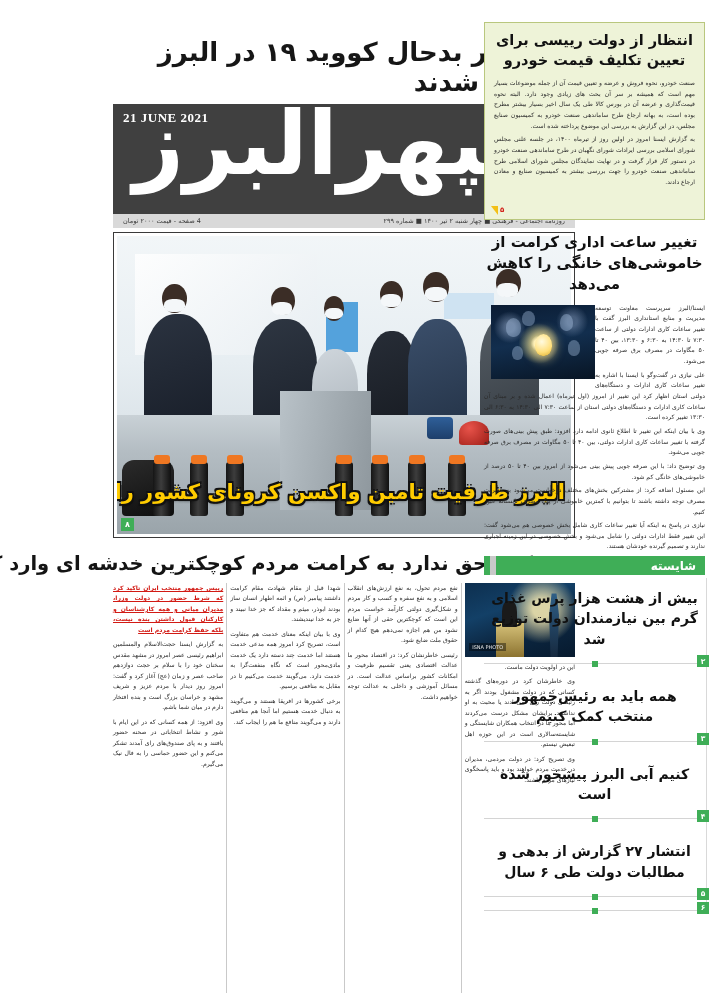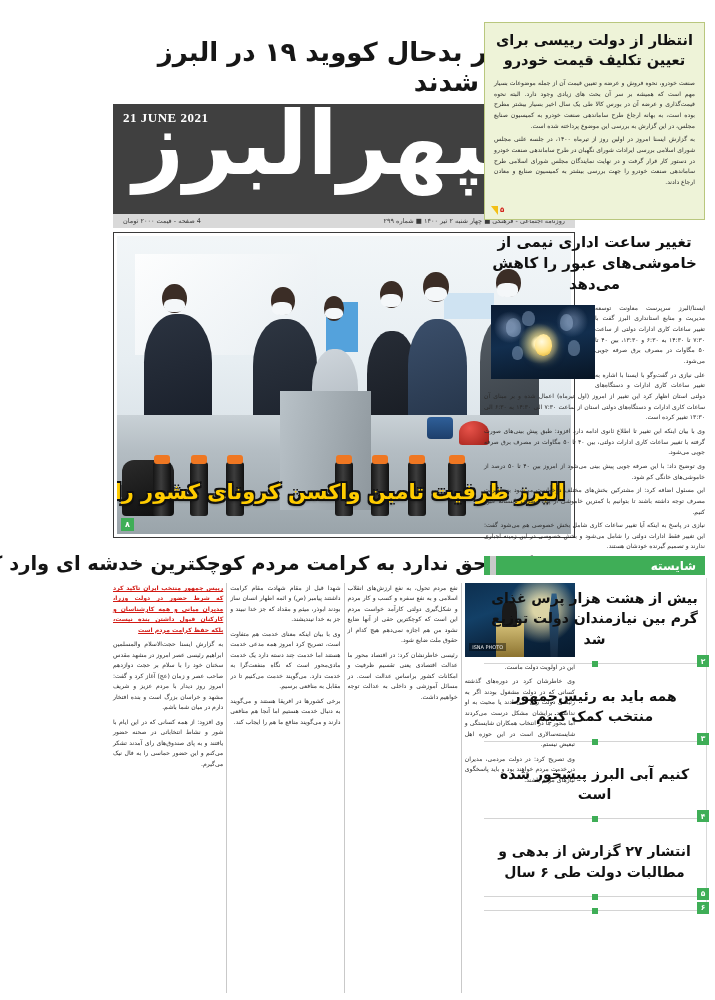--- a/index.html
+++ b/index.html
@@ -376,21 +376,21 @@
       <div class="box-title">انتظار از دولت رییسی برای تعیین تکلیف قیمت خودرو</div>
       <p class="sidepara">صنعت خودرو، نحوه فروش و عرضه و تعیین قیمت آن از جمله موضوعات بسیار مهم است که همیشه بر سر آن بحث های زیادی وجود دارد. البته نحوه قیمت‌گذاری و عرضه آن در بورس کالا طی یک سال اخیر بسیار بیشتر مطرح بوده است، به بهانه ارجاع طرح ساماندهی صنعت خودرو به کمیسیون صنایع مجلس، در این گزارش به بررسی این موضوع پرداخته شده است.</p>
       <p class="sidepara">به گزارش ایسنا امروز در اولین روز از تیرماه ۱۴۰۰، در جلسه علنی مجلس شورای اسلامی بررسی ایرادات شورای نگهبان در طرح ساماندهی صنعت خودرو در دستور کار قرار گرفت و در نهایت نمایندگان مجلس شورای اسلامی طرح ساماندهی صنعت خودرو را جهت بررسی بیشتر به کمیسیون صنایع و معادن ارجاع دادند.</p>
       <div class="box-pagebadge">
         <span>۵</span>
         <span class="tri"></span>
       </div>
     </div>
 
     <div>
-      <div class="art2-title">تغییر ساعت اداری نیمی از خاموشی‌های عبور را کاهش می‌دهد</div>
+      <div class="art2-title">تغییر ساعت اداری کرامت از خاموشی‌های خانگی را کاهش می‌دهد</div>
       <div class="art2-img">
         <span class="bulb" style="left:14%;top:18%;width:15%;height:26%;"></span>
         <span class="bulb" style="left:66%;top:12%;width:13%;height:23%;"></span>
         <span class="bulb" style="left:30%;top:8%;width:12%;height:21%;"></span>
         <span class="bulb on" style="left:42%;top:40%;width:17%;height:30%;"></span>
         <span class="bulb" style="left:74%;top:48%;width:12%;height:21%;"></span>
         <span class="bulb" style="left:20%;top:56%;width:11%;height:19%;"></span>
       </div>
       <p class="sidepara">ایسنا/البرز سرپرست معاونت توسعه مدیریت و منابع استانداری البرز گفت با تغییر ساعات کاری ادارات دولتی از ساعت ۷:۳۰ تا ۱۴:۳۰ به ۶:۳۰ و ۱۳:۳۰، بین ۴۰ تا ۵۰ مگاوات در مصرف برق صرفه جویی می‌شود.</p>
       <p class="sidepara">علی نیازی در گفت‌وگو با ایسنا با اشاره به تغییر ساعات کاری ادارات و دستگاه‌های دولتی استان اظهار کرد این تغییر از امروز (اول تیرماه) اعمال شده و بر مبنای آن ساعات کاری ادارات و دستگاه‌های دولتی استان از ساعت ۷:۳۰ الی ۱۴:۳۰ به ۶:۳۰ الی ۱۳:۳۰ تغییر کرده است.</p>

